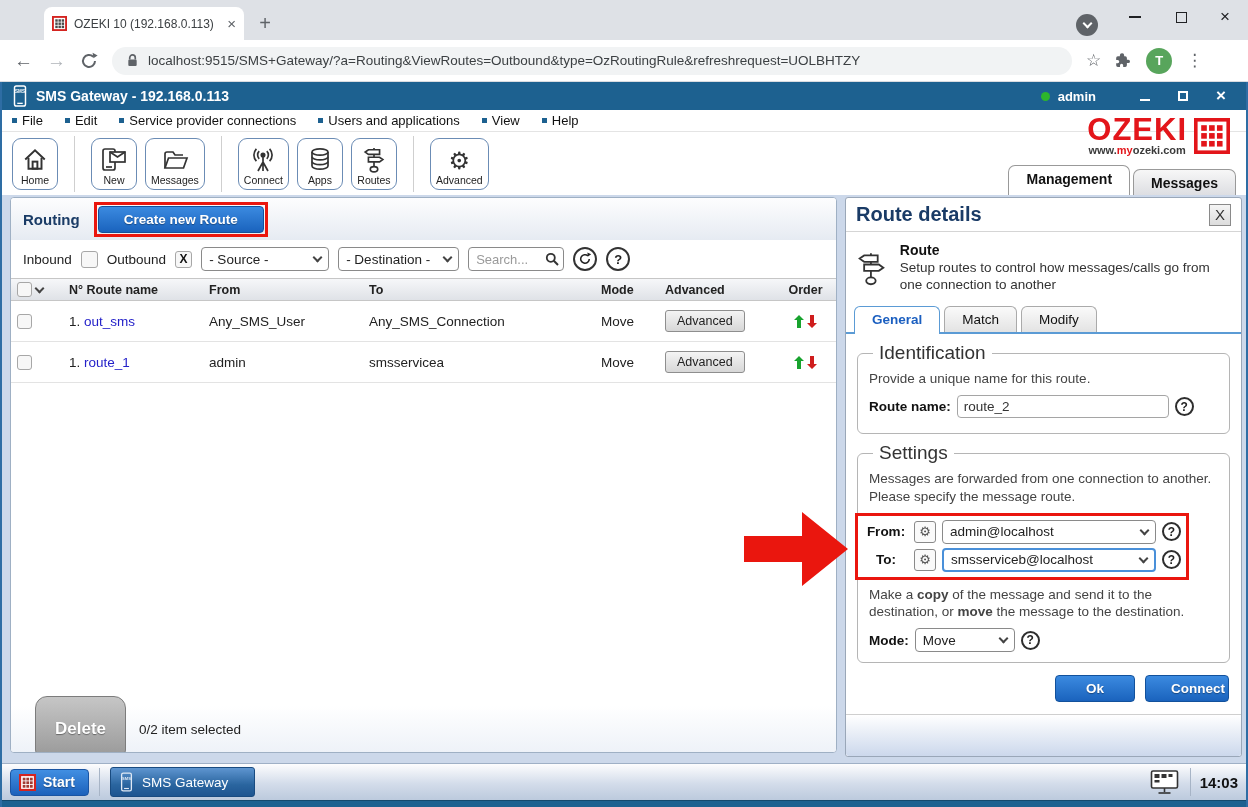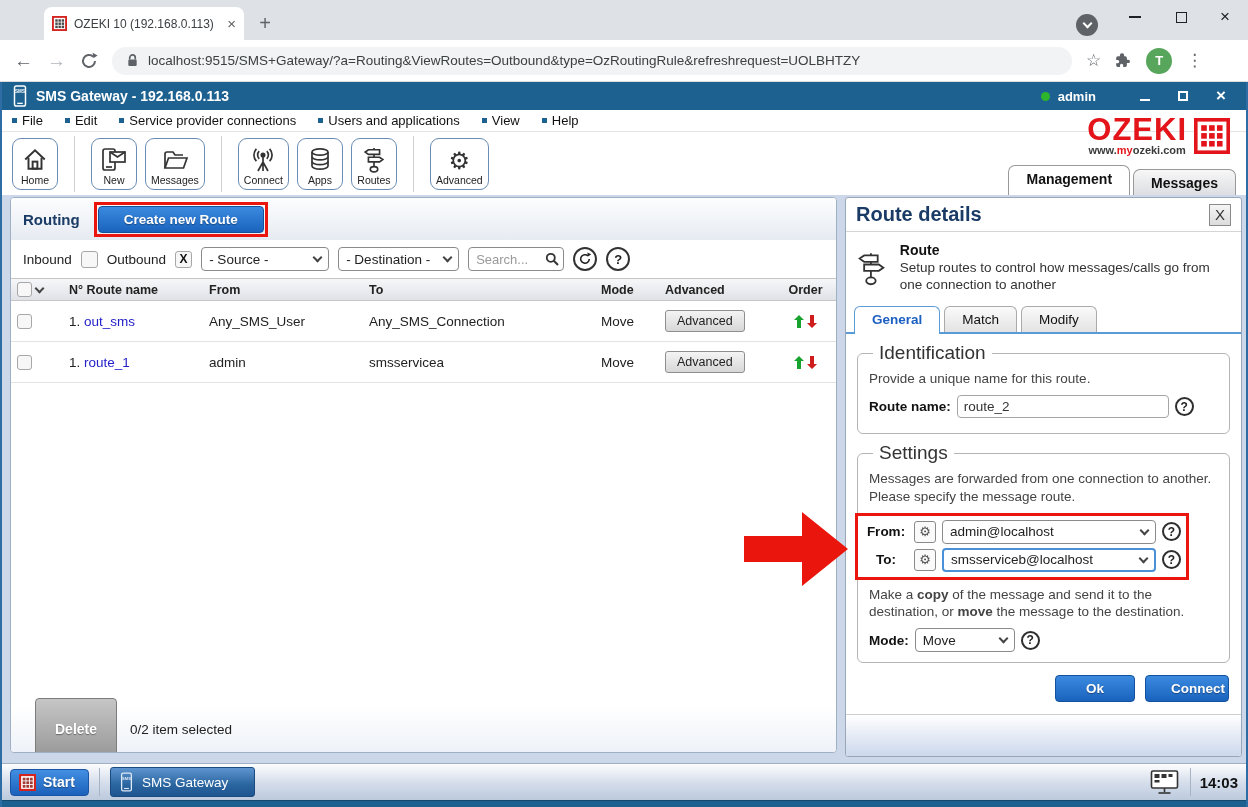--- a/index.html
+++ b/index.html
@@ -100,22 +100,22 @@
   .c-check { width:52px; display:flex; align-items:center; gap:4px; }
   .c-check .cb { width:15px; height:15px; }
   .c-name { width:140px; } .c-from { width:160px; } .c-to { width:232px; } .c-mode { width:64px; }
   .c-adv { width:116px; } .c-order { flex:1; display:flex; justify-content:center; gap:3px; align-items:center; }
   .row-num { color:#222; } .row-link { color:#2421c9; }
   .adv-btn { background:linear-gradient(#f4f4f4,#d7d7d7); border:1px solid #8e8e8e; border-radius:3px;
              font-size:12.5px; color:#222; padding:3px 11px; }
   .pl-spacer { flex:1; }
   .pl-footer { height:46px; display:flex; align-items:center; gap:13px; padding:0 24px;
                background:linear-gradient(#fff,#eef2f8); font-size:13.5px; color:#222; }
-  .delete-btn { background:linear-gradient(#c6c6c6,#969696); border:1px solid #7c7c7c; border-radius:4px;
-                color:#fff; font-weight:bold; font-size:14px; padding:22px 19px; text-shadow:0 1px 1px rgba(0,0,0,.4); }
+  .delete-btn { background:linear-gradient(#c6c6c6,#969696); border:1px solid #7c7c7c; border-radius:12px;
+                color:#fff; font-weight:bold; font-size:17px; padding:22px 19px; text-shadow:0 1px 1px rgba(0,0,0,.4); }
 
   
   .panel-right { position:absolute; left:843px; top:2px; width:397px; height:560px; background:#fff;
                  border:1px solid #9aa7b8; border-radius:3px; display:flex; flex-direction:column; }
   .dp-title { height:34px; display:flex; align-items:center; justify-content:space-between; padding:0 10px;
               border-bottom:1px solid #d5d5d5; }
   .dp-title h1 { font-size:20px; font-weight:bold; color:#1a3b66; }
   .dp-close { width:22px; height:22px; border:1px solid #8a8a8a; background:linear-gradient(#f5f5f5,#dcdcdc);
               display:flex; align-items:center; justify-content:center; font-size:15px; color:#333; }
   .dp-intro { display:flex; gap:12px; padding:10px 10px 8px 8px; align-items:flex-start; }

